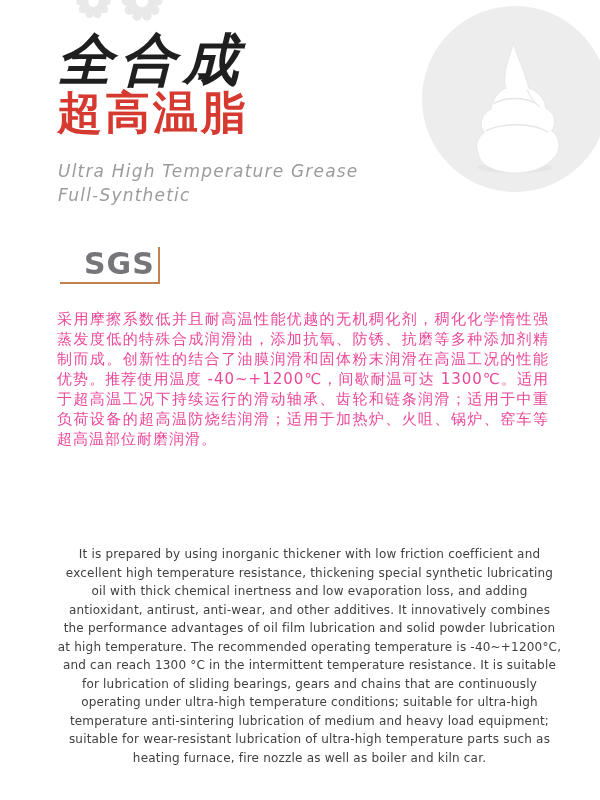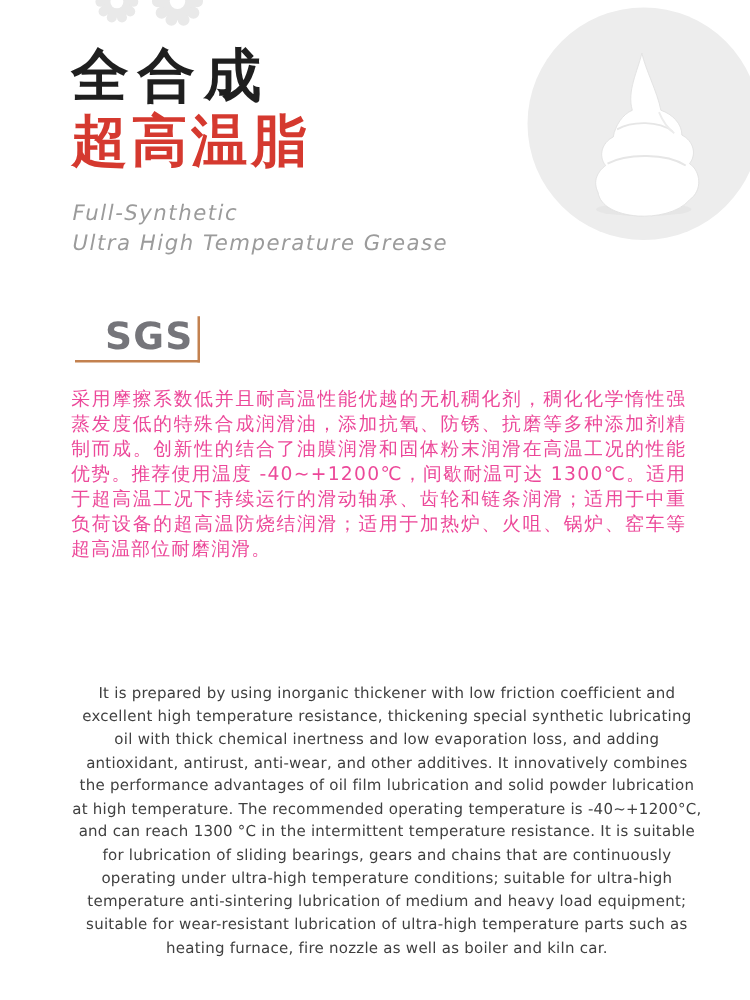--- a/index.html
+++ b/index.html
@@ -15,30 +15,30 @@
 
   
   .product-photo{
     position:absolute;left:422px;top:6px;width:186px;height:186px;
     border-radius:50%;background:#ededed;overflow:hidden;
   }
   .product-photo svg{position:absolute;left:32px;top:14px;width:122px;height:170px;}
 
   
   .title-block{position:absolute;left:57px;top:34px;line-height:1;}
-  .title-cn{font-size:46px;font-weight:600;color:#1f1f1f;letter-spacing:7px;line-height:52px;}
+  .title-cn{font-size:56px;font-weight:600;color:#1f1f1f;letter-spacing:7px;line-height:52px;font-style:italic;}
   .title-cn-red{font-size:45px;font-weight:800;color:#d5392f;letter-spacing:3px;line-height:50px;margin-top:2px;}
 
   .subtitle{
     position:absolute;left:58px;top:160px;
     font-style:italic;color:#9b9b9b;font-size:17px;line-height:23.5px;letter-spacing:1.2px;
   }
 
   
-  .cert-row{position:absolute;left:60px;top:241px;height:49px;display:flex;align-items:flex-end;}
+  .cert-row{position:absolute;left:60px;top:241px;height:49px;display:flex;align-items:center;}
   .sgs-logo{
     border-bottom:2px solid #c3814f;border-right:2px solid #c3814f;
     padding:2px 3px 3px 24px;
     font-weight:bold;font-size:30px;line-height:30px;color:#75757a;letter-spacing:1px;
   }
   .msds-logo{margin-left:16px;color:#2b5cad;text-align:left;padding-bottom:3px;}
   .msds-main{font-size:30px;line-height:28px;font-weight:800;letter-spacing:1px;}
   .msds-sub{font-size:7.6px;font-weight:bold;letter-spacing:0.4px;margin-top:1px;}
   .rohs-logo{
     margin-left:18px;padding-bottom:2px;
@@ -106,22 +106,22 @@
     <path d="M96,70 C100,80 104,86 112,92" fill="none" stroke="#ececec" stroke-width="2"></path>
   </svg>
 </div>
 
 <div class="title-block">
   <div class="title-cn">全合成</div>
   <div class="title-cn-red">超高温脂</div>
 </div>
 
 <div class="subtitle">
+  <div>Ultra High Temperature Grease</div>
   <div>Full-Synthetic</div>
-  <div>Ultra High Temperature Grease</div>
 </div>
 
 <div class="cert-row">
   <div class="sgs-logo">SGS</div>
 </div>
 
 <p class="desc-cn">采用摩擦系数低并且耐高温性能优越的无机稠化剂，稠化化学惰性强蒸发度低的特殊合成润滑油，添加抗氧、防锈、抗磨等多种添加剂精制而成。创新性的结合了油膜润滑和固体粉末润滑在高温工况的性能优势。推荐使用温度 -40~+1200℃，间歇耐温可达 1300℃。适用于超高温工况下持续运行的滑动轴承、齿轮和链条润滑；适用于中重负荷设备的超高温防烧结润滑；适用于加热炉、火咀、锅炉、窑车等超高温部位耐磨润滑。</p>
 <p class="desc-en">It is prepared by using inorganic thickener with low friction coefficient and excellent high temperature resistance, thickening special synthetic lubricating oil with thick chemical inertness and low evaporation loss, and adding antioxidant, antirust, anti-wear, and other additives. It innovatively combines the performance advantages of oil film lubrication and solid powder lubrication at high temperature. The recommended operating temperature is -40~+1200°C, and can reach 1300 °C in the intermittent temperature resistance. It is suitable for lubrication of sliding bearings, gears and chains that are continuously operating under ultra-high temperature conditions; suitable for ultra-high temperature anti-sintering lubrication of medium and heavy load equipment; suitable for wear-resistant lubrication of ultra-high temperature parts such as heating furnace, fire nozzle as well as boiler and kiln car.</p>
 
 </body></html>

